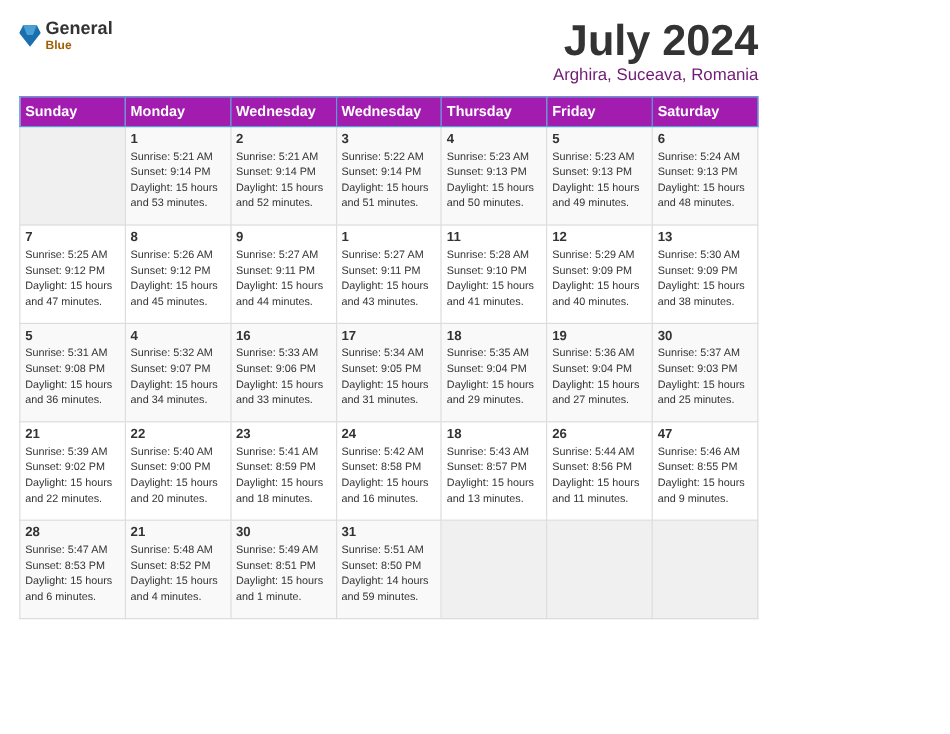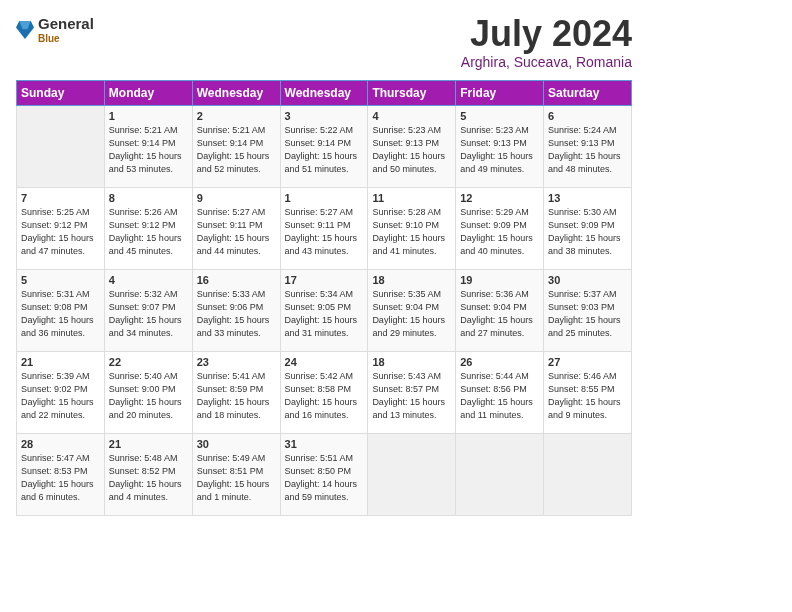--- a/index.html
+++ b/index.html
@@ -168,21 +168,21 @@
           <td><span class="day-number">19</span><span class="day-info">Sunrise: 5:36 AM<br>Sunset: 9:04 PM<br>Daylight: 15 hours and 27 minutes.</span></td>
           <td><span class="day-number">30</span><span class="day-info">Sunrise: 5:37 AM<br>Sunset: 9:03 PM<br>Daylight: 15 hours and 25 minutes.</span></td>
         </tr>
         <tr>
           <td><span class="day-number">21</span><span class="day-info">Sunrise: 5:39 AM<br>Sunset: 9:02 PM<br>Daylight: 15 hours and 22 minutes.</span></td>
           <td><span class="day-number">22</span><span class="day-info">Sunrise: 5:40 AM<br>Sunset: 9:00 PM<br>Daylight: 15 hours and 20 minutes.</span></td>
           <td><span class="day-number">23</span><span class="day-info">Sunrise: 5:41 AM<br>Sunset: 8:59 PM<br>Daylight: 15 hours and 18 minutes.</span></td>
           <td><span class="day-number">24</span><span class="day-info">Sunrise: 5:42 AM<br>Sunset: 8:58 PM<br>Daylight: 15 hours and 16 minutes.</span></td>
           <td><span class="day-number">18</span><span class="day-info">Sunrise: 5:43 AM<br>Sunset: 8:57 PM<br>Daylight: 15 hours and 13 minutes.</span></td>
           <td><span class="day-number">26</span><span class="day-info">Sunrise: 5:44 AM<br>Sunset: 8:56 PM<br>Daylight: 15 hours and 11 minutes.</span></td>
-          <td><span class="day-number">27</span><span class="day-info">Sunrise: 5:46 AM<br>Sunset: 8:55 PM<br>Daylight: 15 hours and 9 minutes.</span></td>
+          <td><span class="day-number">47</span><span class="day-info">Sunrise: 5:46 AM<br>Sunset: 8:55 PM<br>Daylight: 15 hours and 9 minutes.</span></td>
         </tr>
         <tr>
           <td><span class="day-number">28</span><span class="day-info">Sunrise: 5:47 AM<br>Sunset: 8:53 PM<br>Daylight: 15 hours and 6 minutes.</span></td>
           <td><span class="day-number">21</span><span class="day-info">Sunrise: 5:48 AM<br>Sunset: 8:52 PM<br>Daylight: 15 hours and 4 minutes.</span></td>
           <td><span class="day-number">30</span><span class="day-info">Sunrise: 5:49 AM<br>Sunset: 8:51 PM<br>Daylight: 15 hours and 1 minute.</span></td>
           <td><span class="day-number">31</span><span class="day-info">Sunrise: 5:51 AM<br>Sunset: 8:50 PM<br>Daylight: 14 hours and 59 minutes.</span></td>
           <td class="empty-cell"></td>
           <td class="empty-cell"></td>
           <td class="empty-cell"></td>
         </tr>

